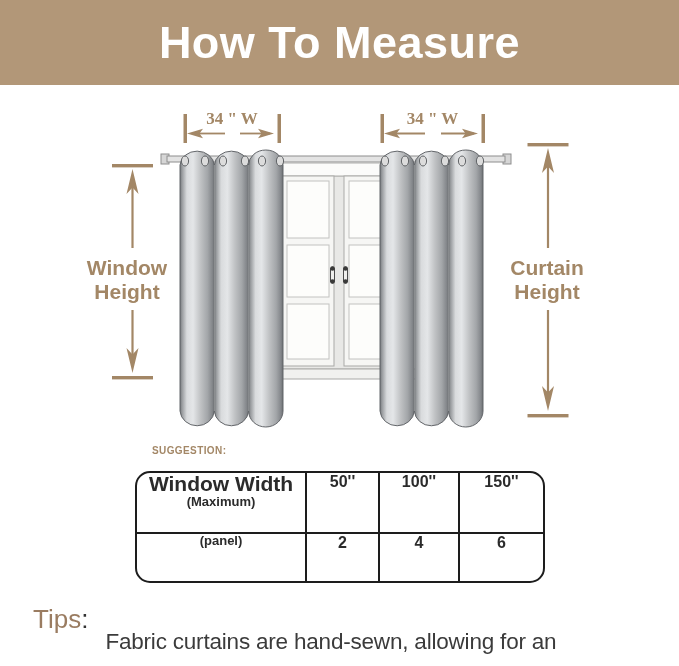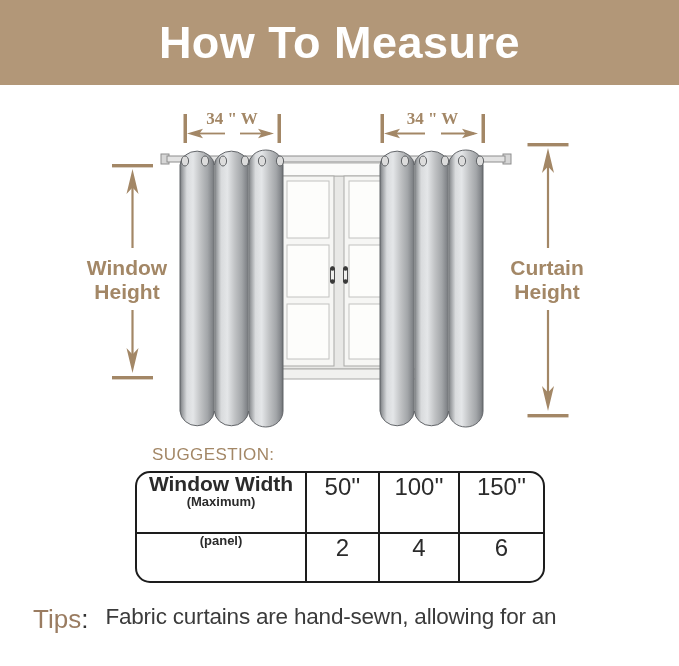--- a/index.html
+++ b/index.html
@@ -21,39 +21,39 @@
   .diagram{position:absolute;left:0;top:0;width:679px;height:450px;}
   .measure-serif{
     font-family:"Liberation Serif", serif;font-size:17px;font-weight:600;fill:#a38766;
   }
   .measure-sans{
     font-family:"Liberation Sans", sans-serif;font-size:21px;font-weight:700;fill:#a38766;
   }
   
   .suggestion{
     position:absolute;left:152px;top:445px;
-    font-size:17px;font-weight:400;letter-spacing:.4px;color:#a38766;
+    font-size:10px;font-weight:700;letter-spacing:.4px;color:#a38766;
   }
   
   .sg-table{
     position:absolute;left:135px;top:471px;width:406px;height:108px;
     display:grid;grid-template-columns:168px 73px 80px 1fr;grid-template-rows:59px 1fr;
     border:2px solid #1d1d1d;border-radius:15px;overflow:hidden;background:#fff;
   }
   .cell{display:flex;flex-direction:column;align-items:center;color:#2b2b2b;}
   .cell.bl{border-left:2px solid #1d1d1d;}
   .cell.bt{border-top:2px solid #1d1d1d;}
   .cell-label{font-size:21px;font-weight:700;line-height:22px;}
   .cell-sub{font-size:13px;font-weight:600;line-height:14px;}
-  .cell-val{font-size:24px;font-weight:400;}
+  .cell-val{font-size:16px;font-weight:700;}
   
   .tips{position:absolute;left:33px;top:604px;display:flex;align-items:flex-start;}
   .tips-word{font-size:26px;font-weight:500;color:#9a7c61;}
   .tips-colon{font-size:26px;font-weight:500;color:#333333;margin-right:17px;}
-  .tips-body{font-size:22.5px;font-weight:400;color:#3b3b3b;line-height:26px;letter-spacing:-.2px;}
+  .tips-body{font-size:22.5px;font-weight:400;color:#3b3b3b;line-height:26px;letter-spacing:-.2px;margin-top:25px;}
   .tips-body div{white-space:nowrap;}
 </style>
 </head>
 <body>
 
 <div class="banner">
   <h1>How To Measure</h1>
 </div>
 
 <svg class="diagram" viewBox="0 0 679 450" width="679" height="450">

